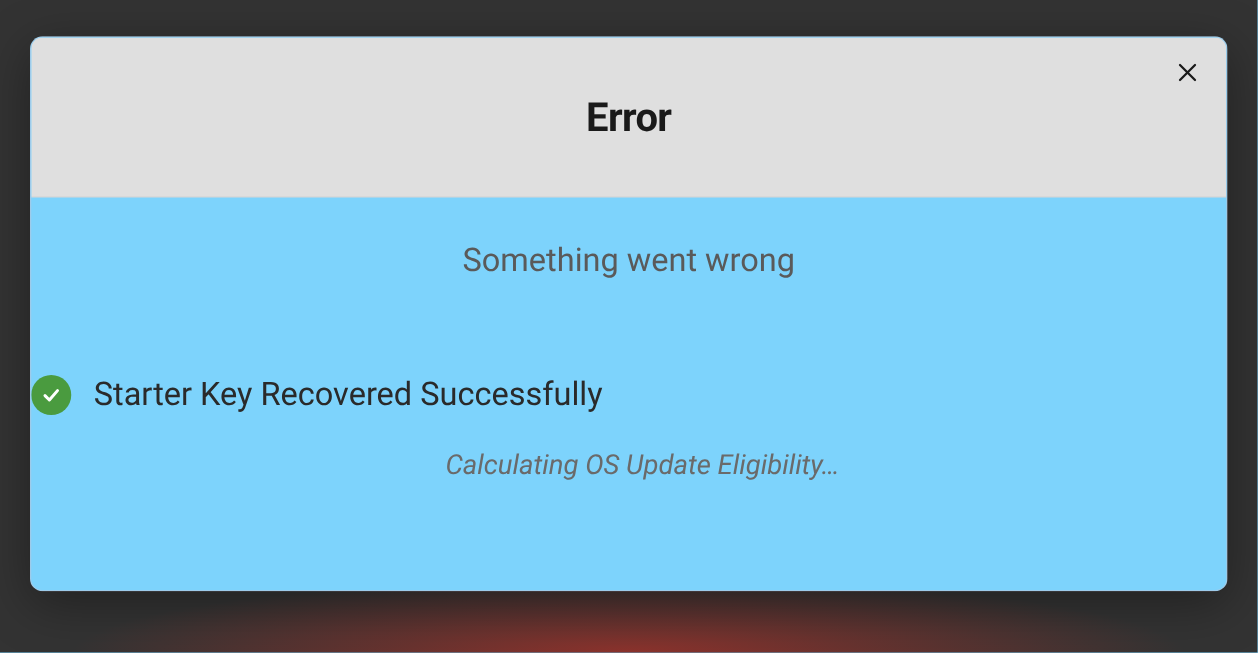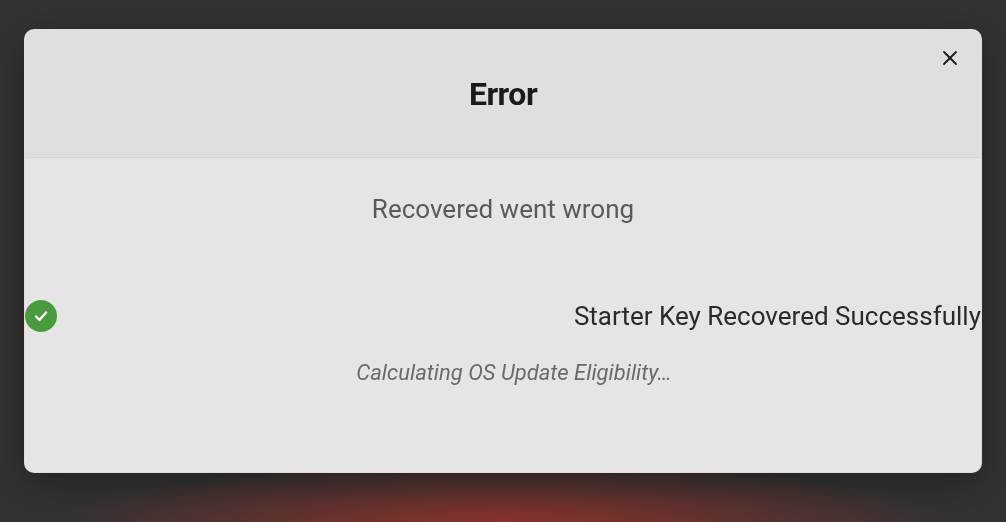--- a/index.html
+++ b/index.html
@@ -27,21 +27,21 @@
       background: radial-gradient(ellipse at center, rgba(200, 50, 40, 0.6) 0%, rgba(200, 50, 40, 0) 70%);
       pointer-events: none;
     }
 
     .dialog {
       position: absolute;
       top: 29px;
       left: 24px;
       right: 24px;
       bottom: 49px;
-      background: #e5e5e5;
+      background: #7dd3fc;
       border-radius: 10px;
       border: 1px solid rgba(255, 180, 180, 0.25);
       box-shadow: 0 10px 40px rgba(0,0,0,0.35);
       overflow: hidden;
     }
 
     .dialog-header {
       background: #dfdfdf;
       height: 128px;
       display: flex;
@@ -90,21 +90,21 @@
       font-weight: 400;
     }
 
     .status-block {
       margin-top: 76px;
     }
 
     .status-line {
       display: flex;
       align-items: center;
-      justify-content: space-between;
+      justify-content: flex-start;
       gap: 18px;
     }
 
     .check-circle {
       width: 32px;
       height: 32px;
       border-radius: 50%;
       background: #4a9b3f;
       display: flex;
       align-items: center;
@@ -144,21 +144,21 @@
       <span>
         <svg viewBox="0 0 16 16" fill="none" stroke="currentColor" stroke-width="1.8" stroke-linecap="round">
           <line x1="2" y1="2" x2="14" y2="14"></line>
           <line x1="14" y1="2" x2="2" y2="14"></line>
         </svg>
       </span>
     </button>
   </div>
 
   <div class="dialog-body">
-    <div class="error-message">Recovered went wrong</div>
+    <div class="error-message">Something went wrong</div>
 
     <div class="status-block">
       <div class="status-line">
         <span class="check-circle">
           <svg viewBox="0 0 16 16" fill="none" stroke="#ffffff" stroke-width="2.4" stroke-linecap="round" stroke-linejoin="round">
             <polyline points="3,8.5 6.5,12 13,4.5"></polyline>
           </svg>
         </span>
         <span class="status-text">Starter Key Recovered Successfully</span>
       </div>

